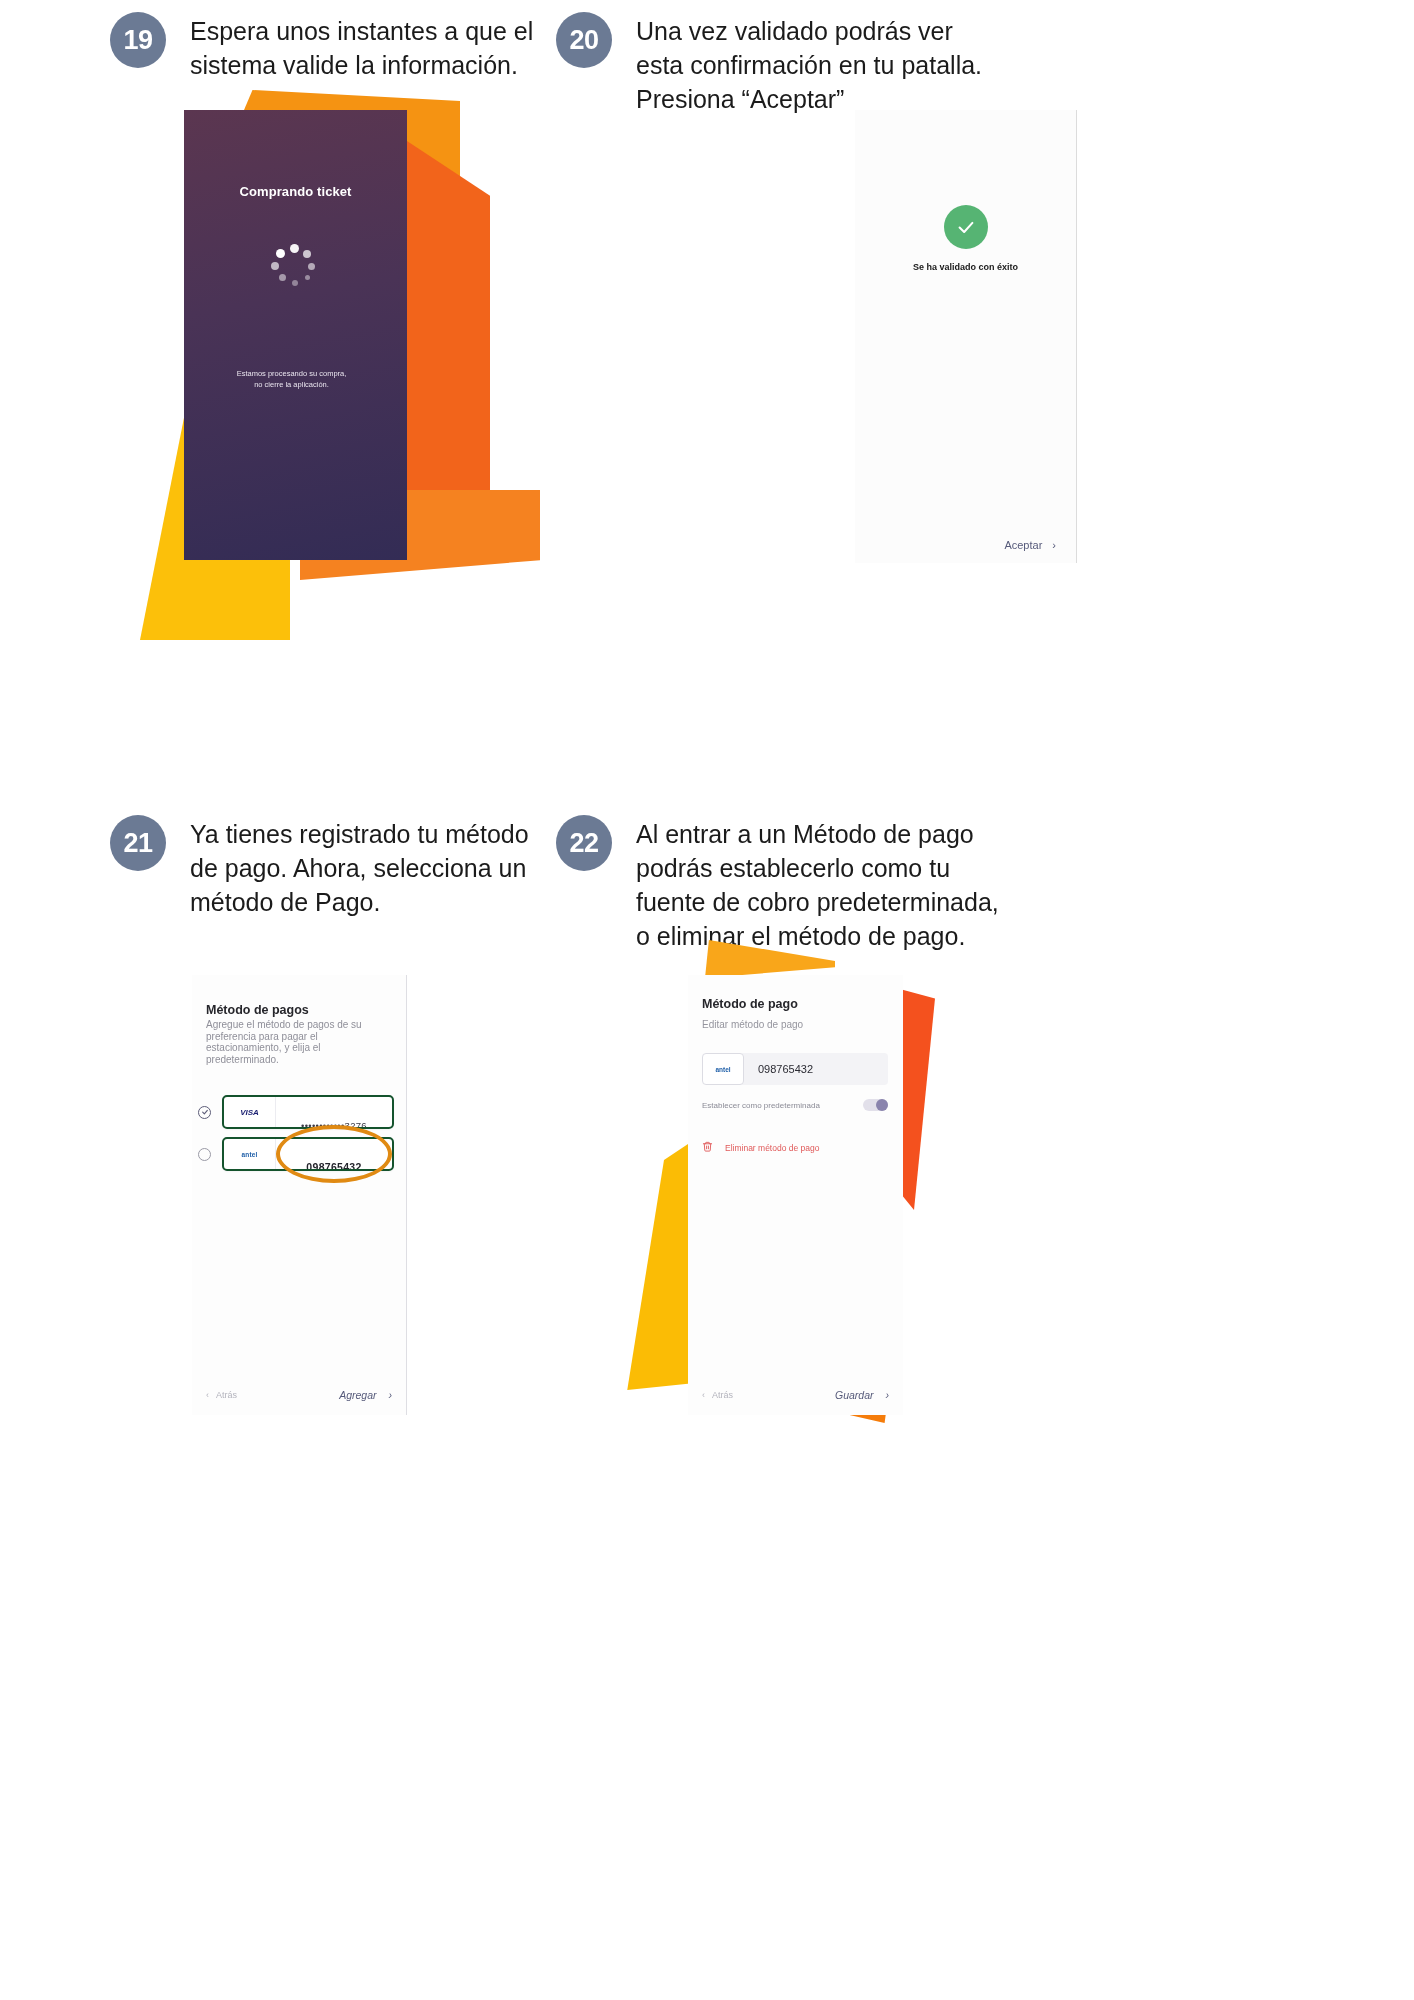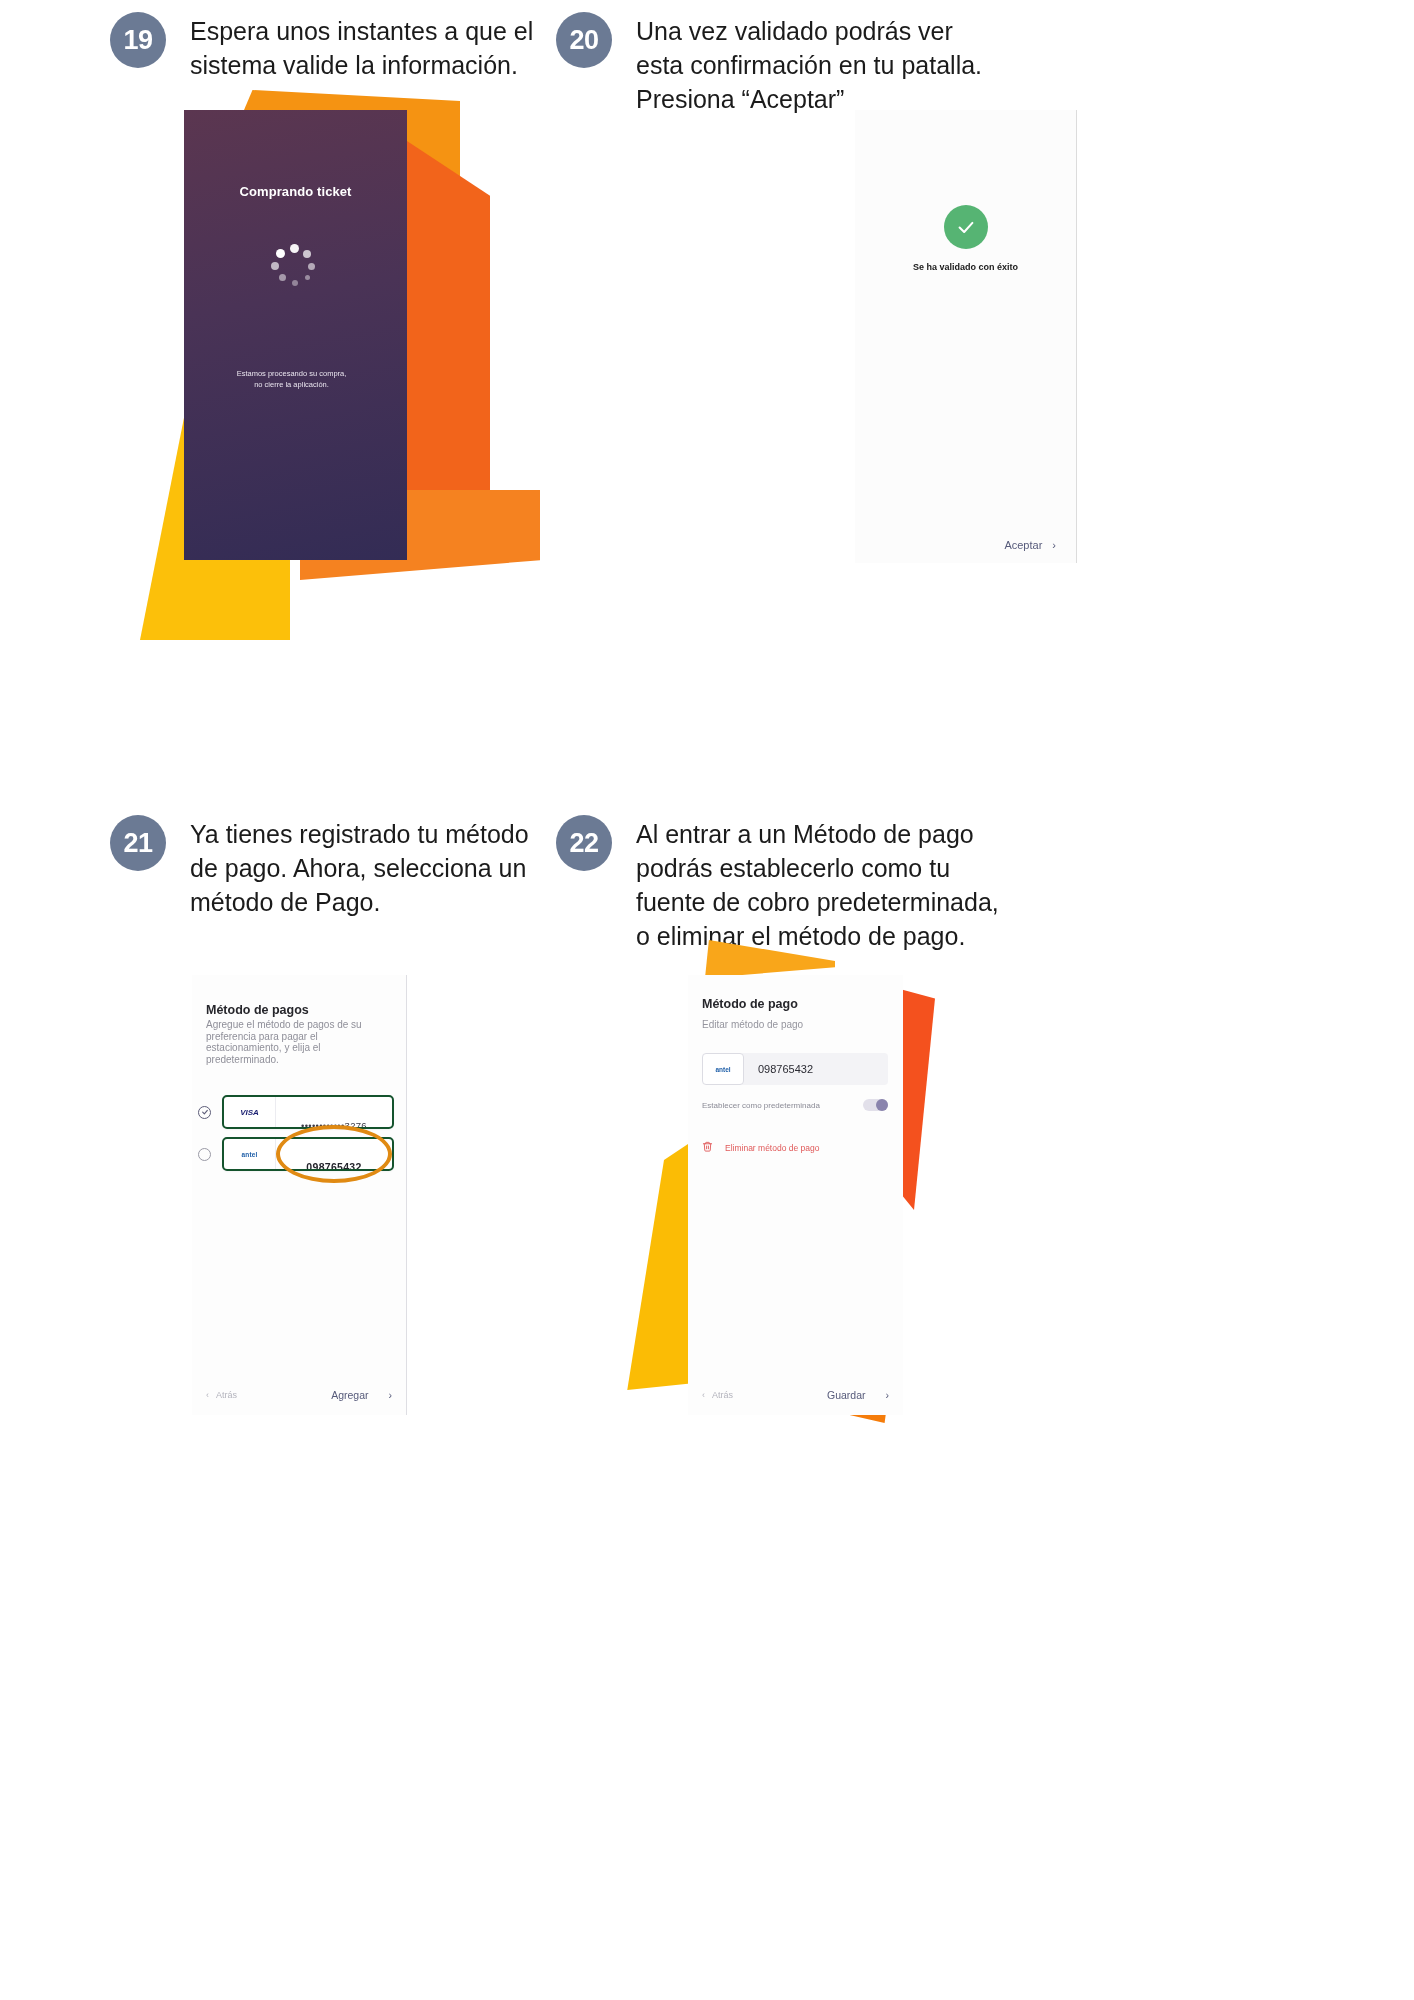--- a/index.html
+++ b/index.html
@@ -155,21 +155,21 @@
     border: 4px solid #e08a13;
     border-radius: 50%;
     pointer-events: none;
   }
 
   .s-foot {
     position: absolute; bottom: 14px; left: 14px; right: 14px;
     display: flex; align-items: center; justify-content: space-between;
   }
   .foot-back { display: flex; align-items: center; gap: 7px; color: #b4b4bd; font-size: 9px; }
-  .foot-next { display: flex; align-items: center; gap: 20px; color: #565a7a; font-size: 10.5px; }
+  .foot-next { display: flex; align-items: center; gap: 12px; color: #565a7a; font-size: 10.5px; font-style: italic; }
 
   
   .s22-wrap { position: absolute; left: 620px; top: 940px; width: 420px; height: 520px; }
 
   .s22-yellow-top {
     position: absolute; left: 85px; top: 0px; width: 130px; height: 38px;
     background: #f9a61a;
     clip-path: polygon(3% 0%, 100% 55%, 100% 72%, 0% 100%);
   }
   .s22-red-right {

